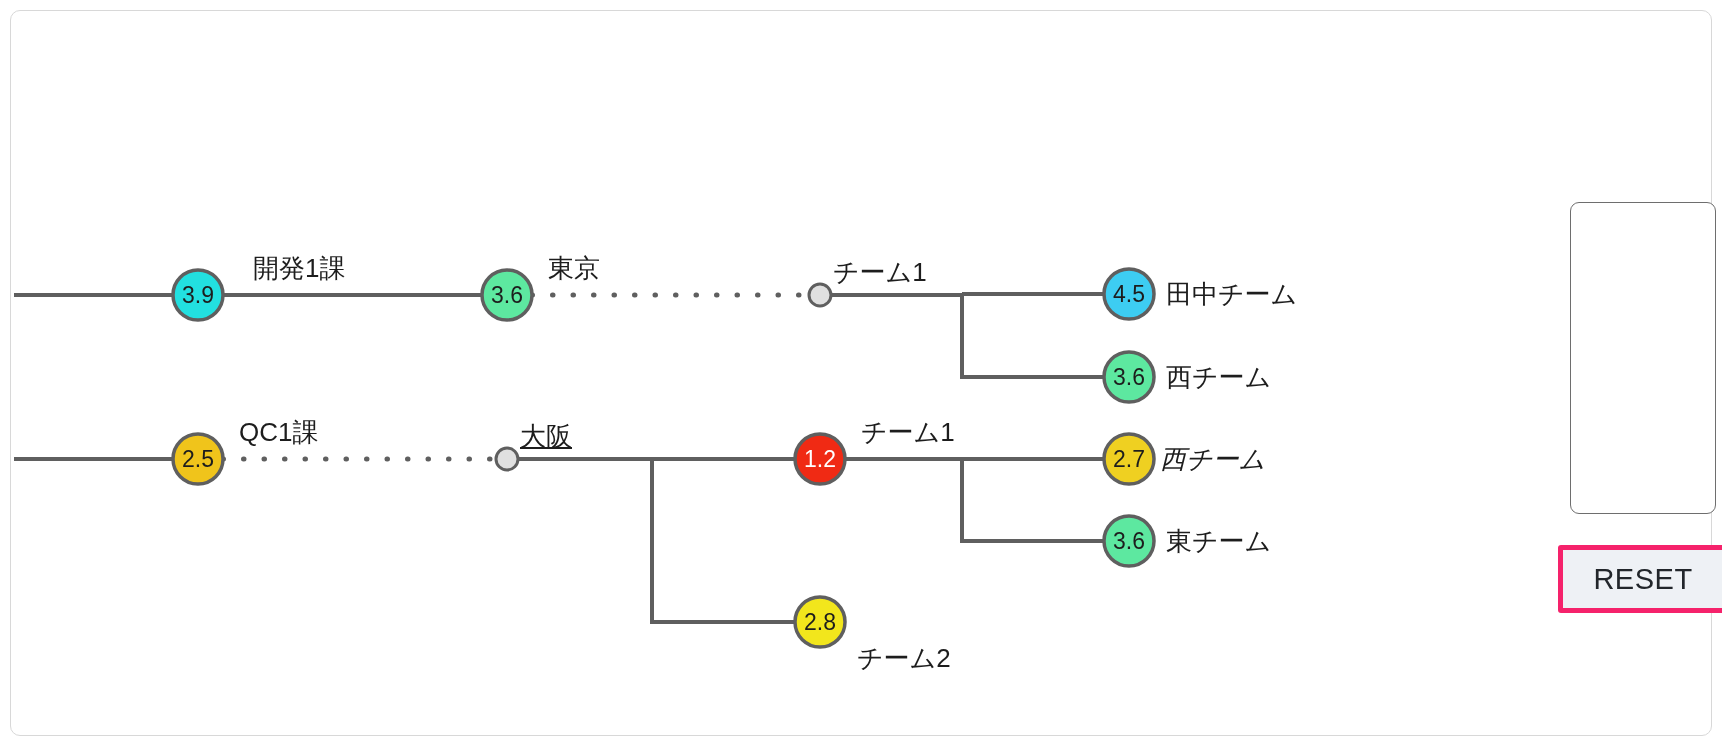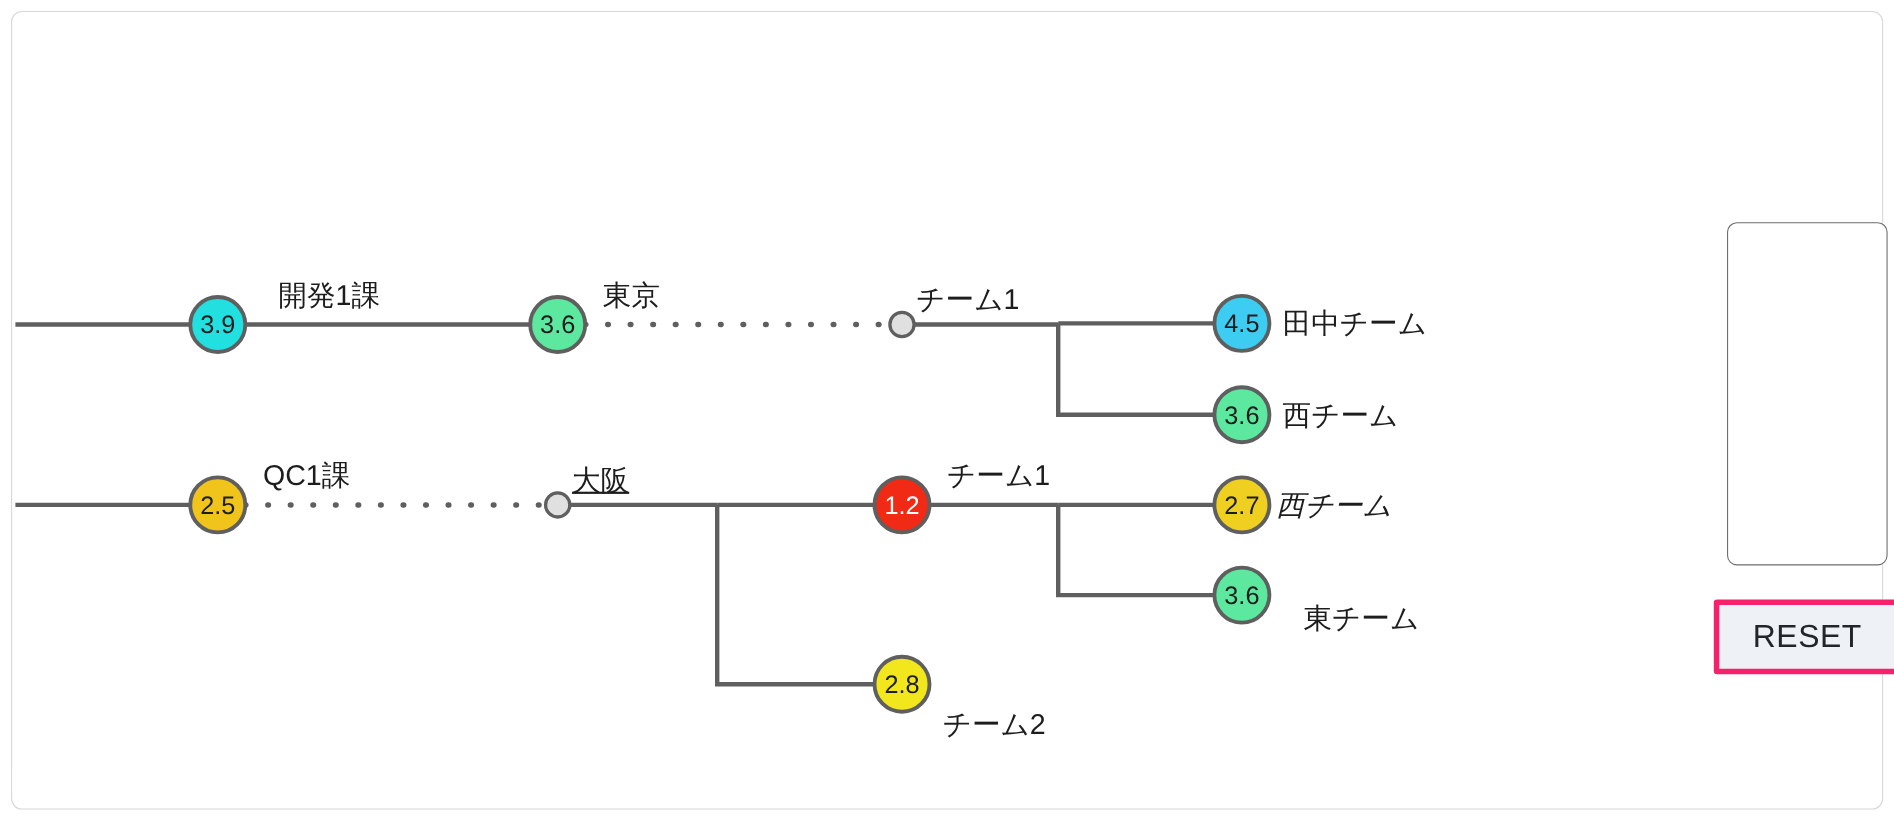--- a/index.html
+++ b/index.html
@@ -147,21 +147,21 @@
   <div id="labels-layer">
       <div class="node-label" style="left: 253px; top: 255px;">開発1課</div>
       <div class="node-label" style="left: 548px; top: 255px;">東京</div>
       <div class="node-label" style="left: 833px; top: 259px;">チーム1</div>
       <div class="node-label" style="left: 1166px; top: 281px; text-align: center;">田中チーム</div>
       <div class="node-label" style="left: 1166px; top: 364px;">西チーム</div>
       <div class="node-label" style="left: 239px; top: 419px;">QC1課</div>
       <div class="node-label" style="left: 520px; top: 423px; text-decoration: underline;">大阪</div>
       <div class="node-label" style="left: 861px; top: 419px;">チーム1</div>
       <div class="node-label" style="left: 1160px; top: 446px; font-style: italic;">西チーム</div>
-      <div class="node-label" style="left: 1166px; top: 549px; margin-left: 19px;">東チーム</div>
+      <div class="node-label" style="left: 1166px; top: 528px;">東チーム</div>
       <div class="node-label" style="left: 857px; top: 645px;">チーム2</div>
     </div>
 
   <div id="info-panel">
     <div class="spacer"></div>
   </div>
 
   <div id="reset-button">
     <span>RESET</span>
   </div>

